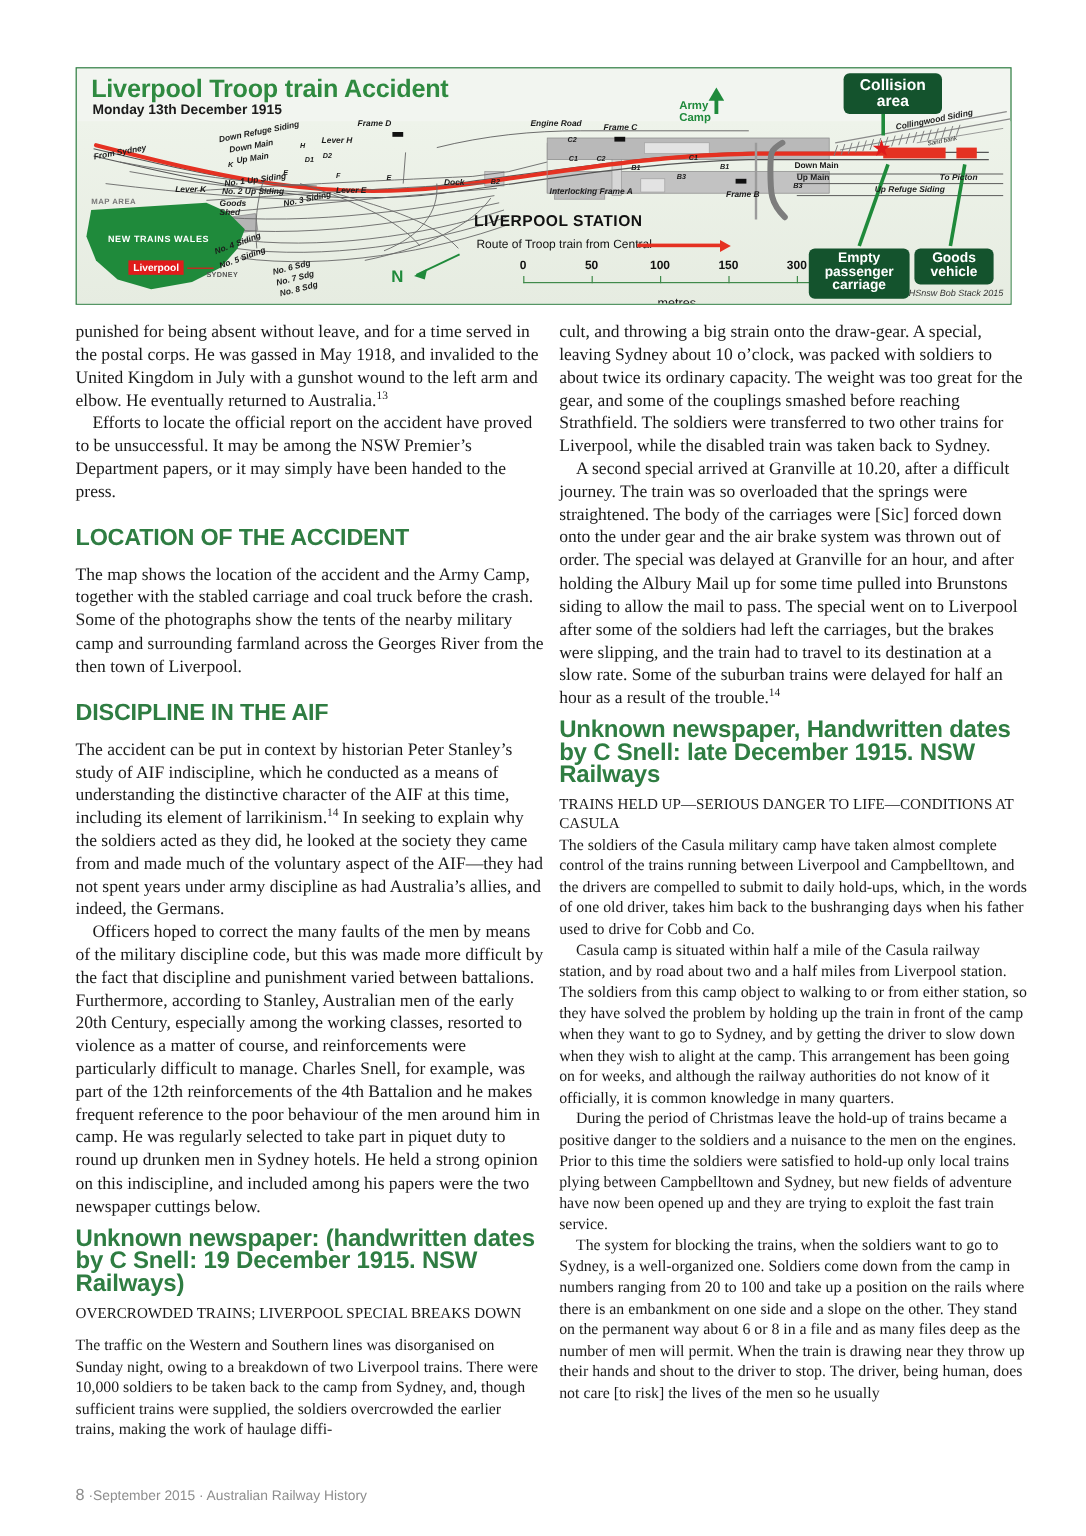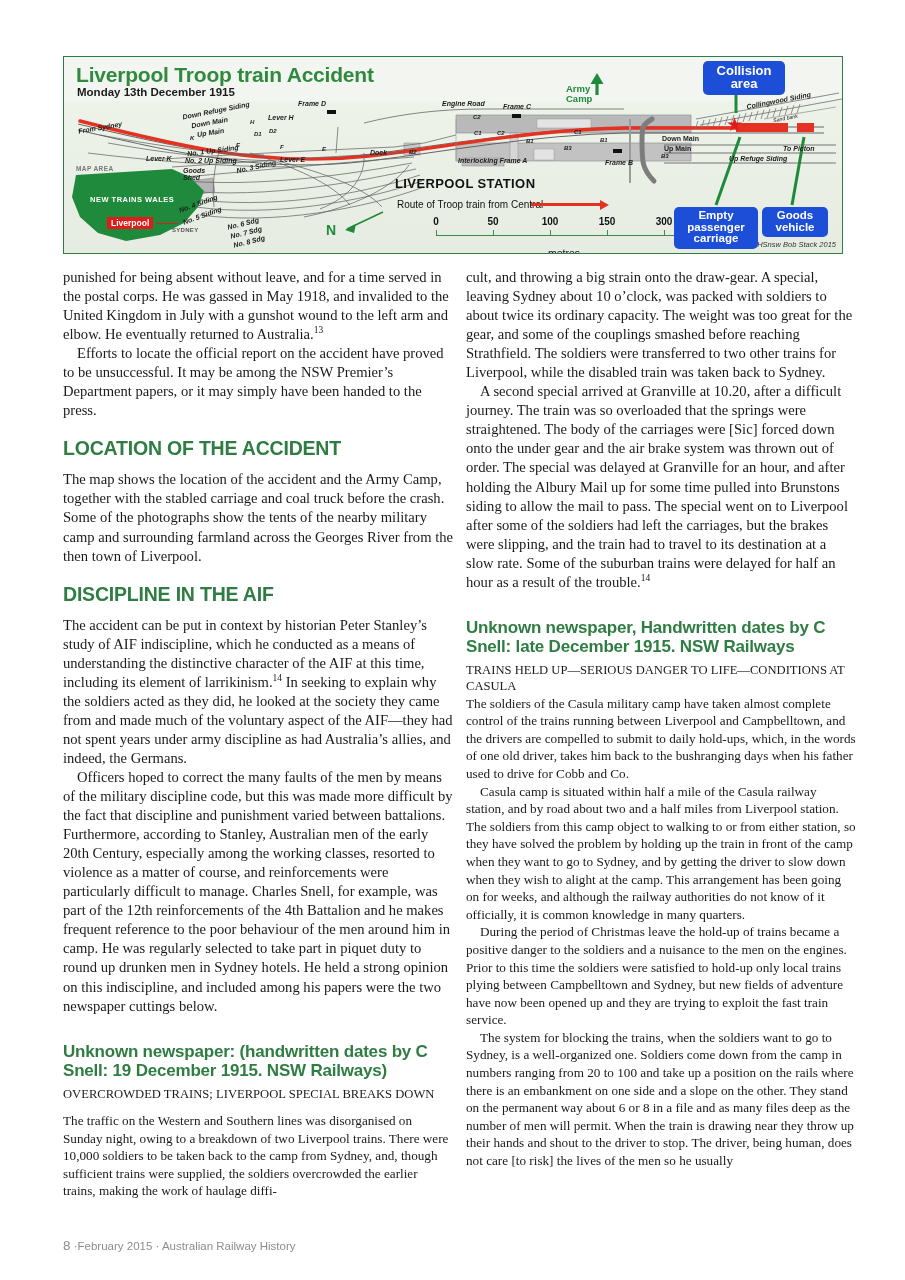--- a/index.html
+++ b/index.html
@@ -99,21 +99,21 @@
   }
   .lpool-chip{
     position:absolute;left:33px;top:52px;
     background:#e01b1b;color:#fff;
     font-family:"Liberation Sans", sans-serif;font-size:8.5px;font-weight:bold;
     padding:1px 4px;z-index:4;white-space:nowrap;
   }
   .lpool-leader{position:absolute;left:82px;top:58px;width:22px;height:1.2px;background:#e01b1b;z-index:4;}
   
   .callout{
-    position:absolute;background:#1d4ed8;color:#fff;border-radius:5px;
+    position:absolute;background:#14532d;color:#fff;border-radius:5px;
     font-family:"Liberation Sans", sans-serif;font-weight:bold;
     text-align:center;line-height:1.02;z-index:6;
   }
   .callout.collision{left:639px;top:4px;width:78px;font-size:13px;padding:3px 2px 4px;}
   .callout.empty{left:610px;top:150px;width:80px;font-size:11.5px;padding:3px 2px 4px;}
   .callout.goods{left:698px;top:150px;width:62px;font-size:11.5px;padding:3px 2px 4px;}
   .armycamp{
     position:absolute;left:502px;top:27px;width:46px;
     font-family:"Liberation Sans", sans-serif;font-weight:bold;font-size:9.5px;
     color:#1f8a3b;line-height:1.05;z-index:6;
@@ -148,21 +148,21 @@
   h2{
     font-family:"Liberation Sans", sans-serif;
     font-weight:bold;
     color:#2f7d42;
     font-size:19.5px;
     line-height:21px;
     margin:18px 0 11px 0;
     letter-spacing:-0.2px;
   }
   h2.sub{
-    font-size:17px;line-height:19px;margin:26px 0 6px 0;
+    font-size:20px;line-height:19px;margin:7px 0 6px 0;
   }
   .smallcaps{
     font-size:12.6px;line-height:16.4px;margin-top:2px;
   }
   .news{
     font-size:13.2px;line-height:17.6px;
   }
   .news.gap{margin-top:10px;}
   sup{font-size:9.5px;vertical-align:super;line-height:0;}
 
@@ -398,16 +398,16 @@
     <h2 class="sub">Unknown newspaper, Handwritten dates by C Snell: late December 1915. NSW Railways</h2>
     <p class="smallcaps">TRAINS HELD UP—SERIOUS DANGER TO LIFE—CONDITIONS AT CASULA</p>
     <p class="news">The soldiers of the Casula military camp have taken almost complete control of the trains running between Liverpool and Campbelltown, and the drivers are compelled to submit to daily hold-ups, which, in the words of one old driver, takes him back to the bushranging days when his father used to drive for Cobb and Co.</p>
     <p class="news ind">Casula camp is situated within half a mile of the Casula railway station, and by road about two and a half miles from Liverpool station. The soldiers from this camp object to walking to or from either station, so they have solved the problem by holding up the train in front of the camp when they want to go to Sydney, and by getting the driver to slow down when they wish to alight at the camp. This arrangement has been going on for weeks, and although the railway authorities do not know of it officially, it is common knowledge in many quarters.</p>
     <p class="news ind">During the period of Christmas leave the hold-up of trains became a positive danger to the soldiers and a nuisance to the men on the engines. Prior to this time the soldiers were satisfied to hold-up only local trains plying between Campbelltown and Sydney, but new fields of adventure have now been opened up and they are trying to exploit the fast train service.</p>
     <p class="news ind">The system for blocking the trains, when the soldiers want to go to Sydney, is a well-organized one. Soldiers come down from the camp in numbers ranging from 20 to 100 and take up a position on the rails where there is an embankment on one side and a slope on the other. They stand on the permanent way about 6 or 8 in a file and as many files deep as the number of men will permit. When the train is drawing near they throw up their hands and shout to the driver to stop. The driver, being human, does not care [to risk] the lives of the men so he usually</p>
   </div>
 
   <div class="footer">
     <span class="pg">8</span>
-    <span>·February 2015 · Australian Railway History</span>
+    <span>·September 2015 · Australian Railway History</span>
   </div>
 
 </div>
 
 </body></html>

